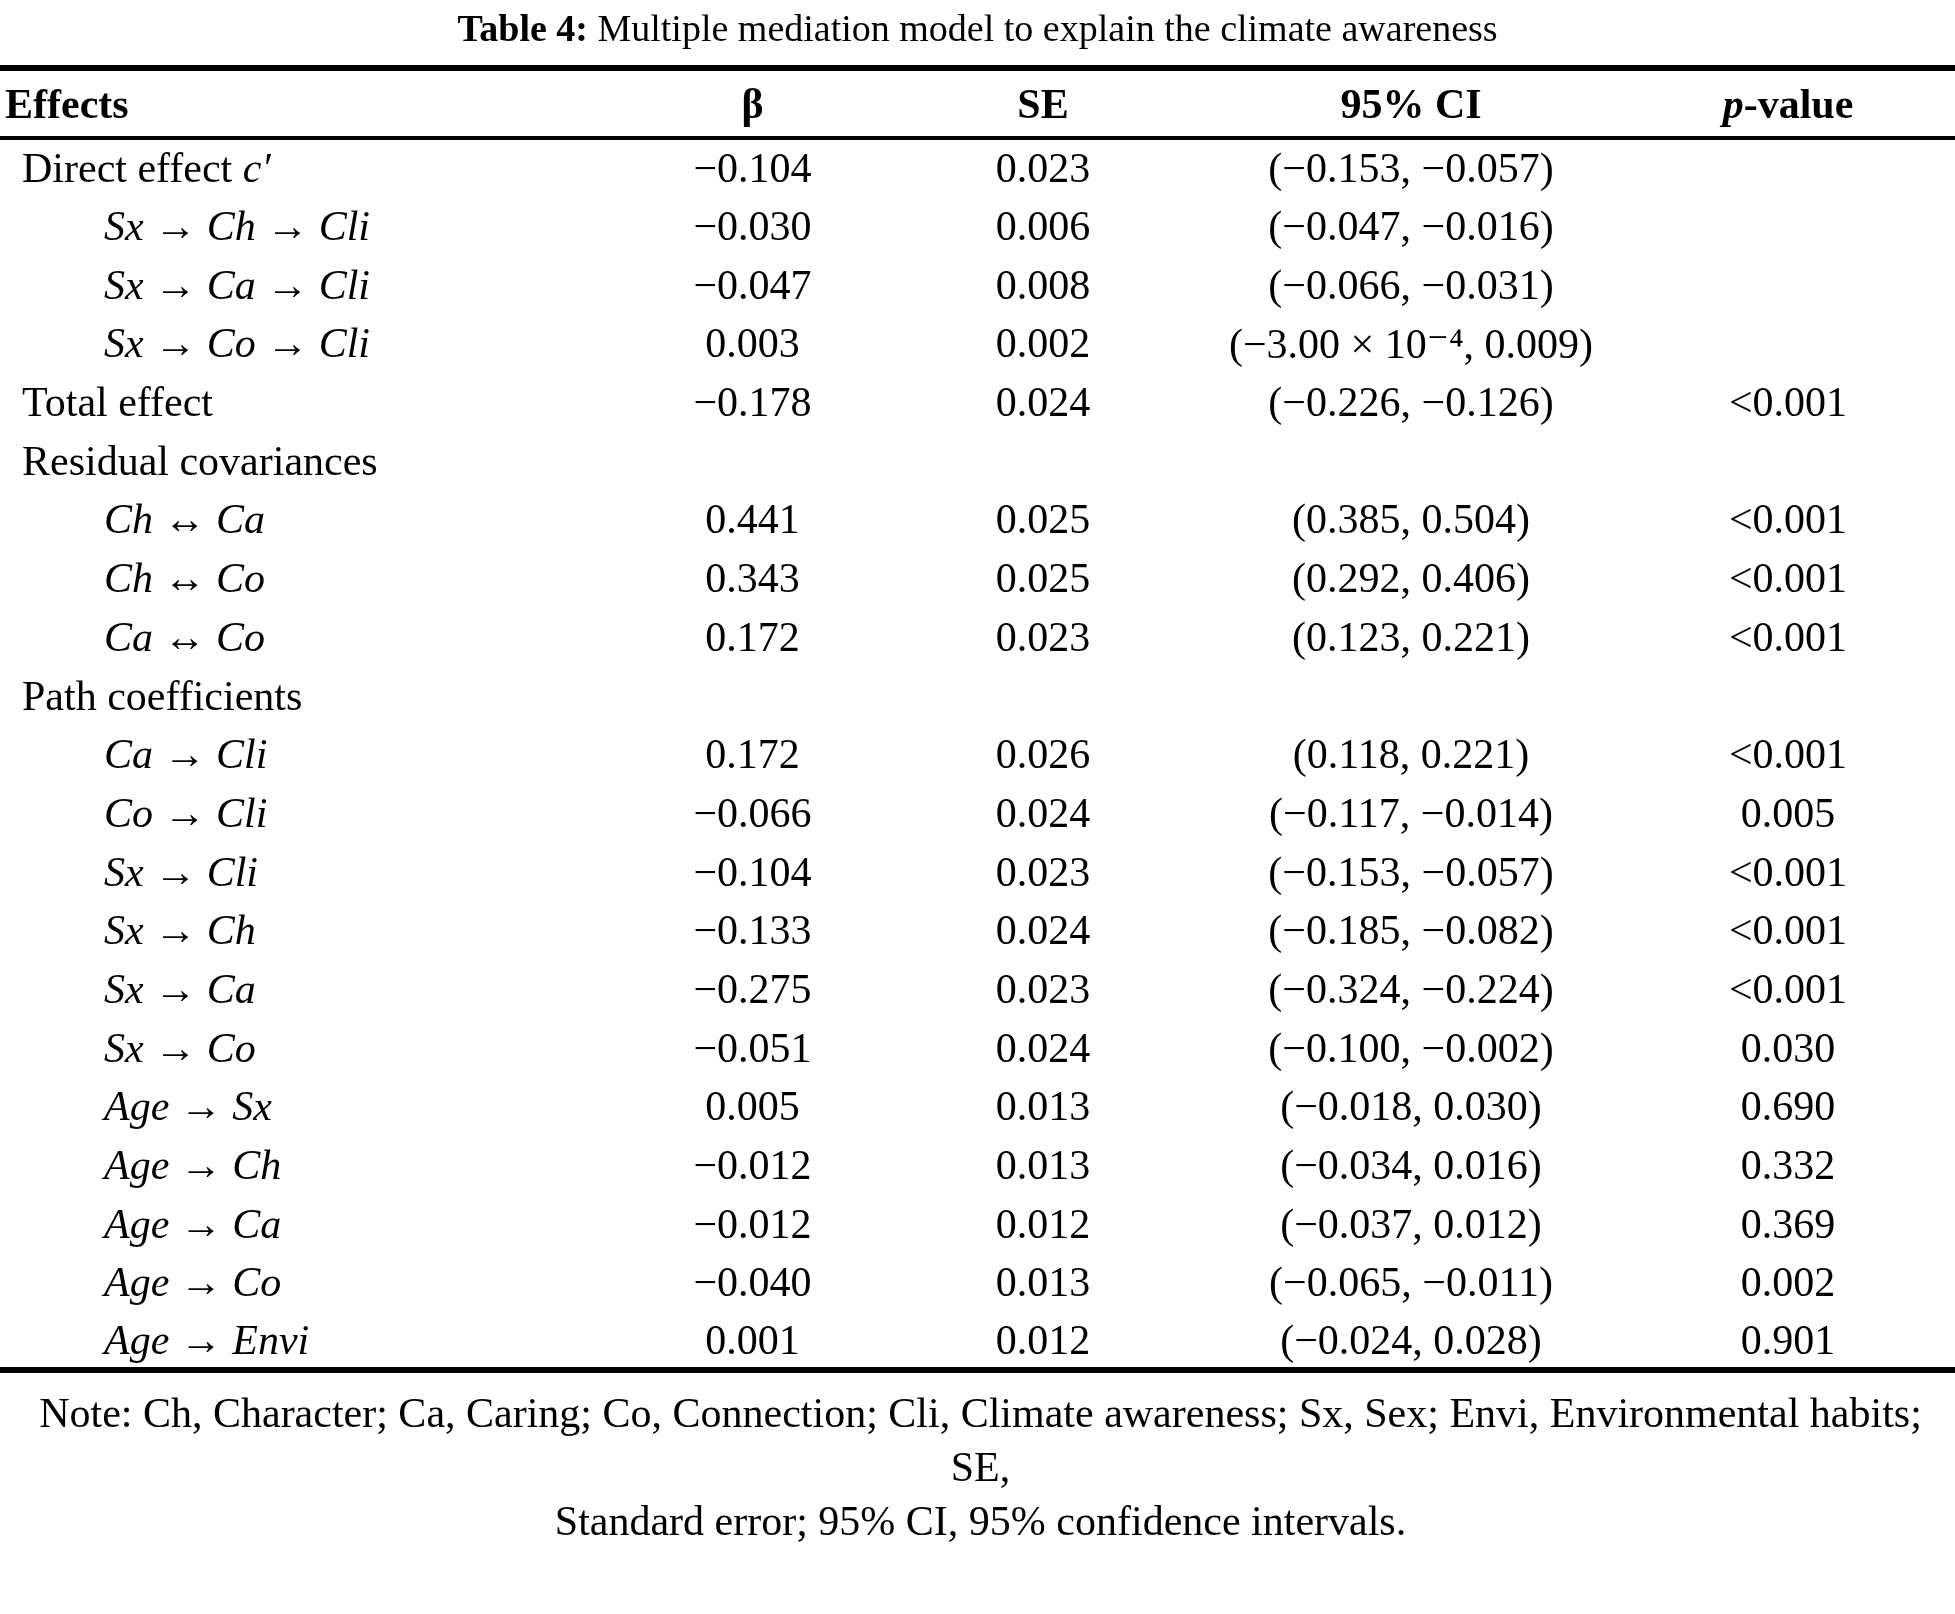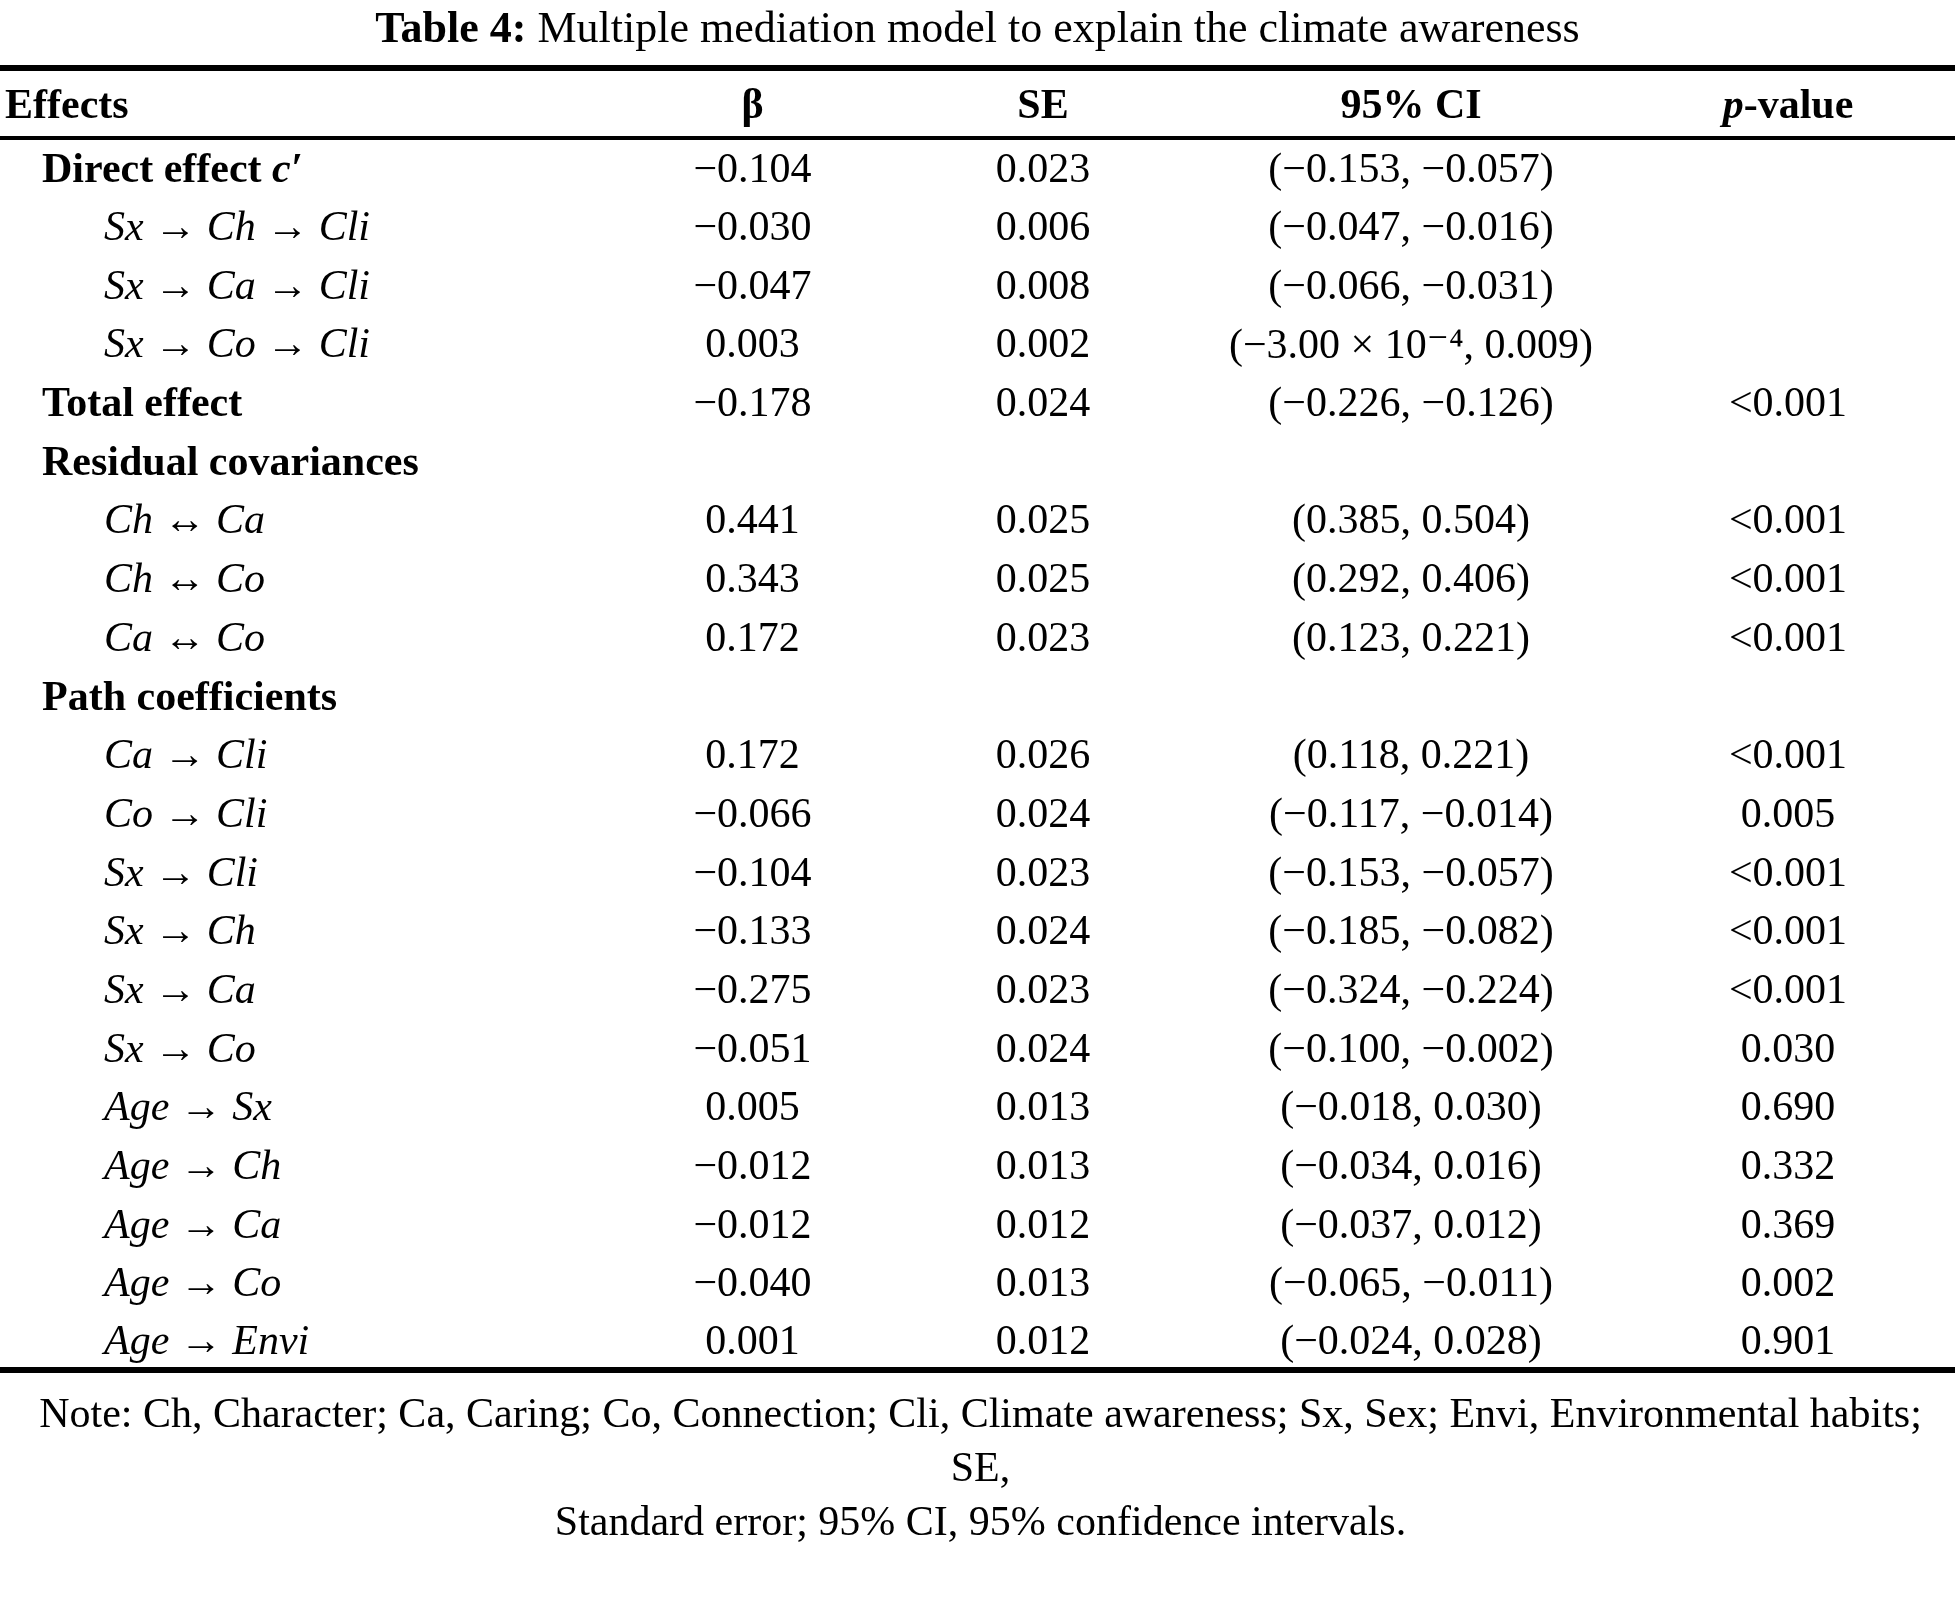--- a/index.html
+++ b/index.html
@@ -12,21 +12,21 @@
     width: 1955px;
     height: 1614px;
     background: #ffffff;
     color: #000000;
     font-family: "Liberation Serif", "DejaVu Serif", serif;
     overflow: hidden;
   }
   .title {
     padding-top: 4px;
     text-align: center;
-    font-size: 44px;
+    font-size: 38px;
     line-height: 48px;
     color: #000000;
   }
   .title .t-prefix { font-weight: bold; }
   table.med-table {
     width: 1955px;
     table-layout: fixed;
     border-collapse: collapse;
     margin-top: 13px;
     border-top: 6px solid #000000;
@@ -44,21 +44,21 @@
   thead th {
     border-bottom: 4px solid #000000;
     font-weight: bold;
     text-align: center;
   }
   thead th.c-eff { text-align: left; padding-left: 5px; }
   thead th.c-p .p-it { font-style: italic; }
   tbody tr { height: 58.7px; }
   tbody td { text-align: center; }
   tbody td.c-eff { text-align: left; }
-  tr.section td.c-eff { padding-left: 42px; font-weight: bold; }
+  tr.section td.c-eff { padding-left: 22px; font-weight: normal; }
   tr.indent td.c-eff { padding-left: 104px; font-style: italic; }
   td.c-eff .lbl-italic { font-style: italic; }
   .note {
     margin-top: 13px;
     font-size: 42px;
     line-height: 54px;
     color: #000000;
   }
   .note div { padding-left: 6px; text-align: center; }
 </style>

